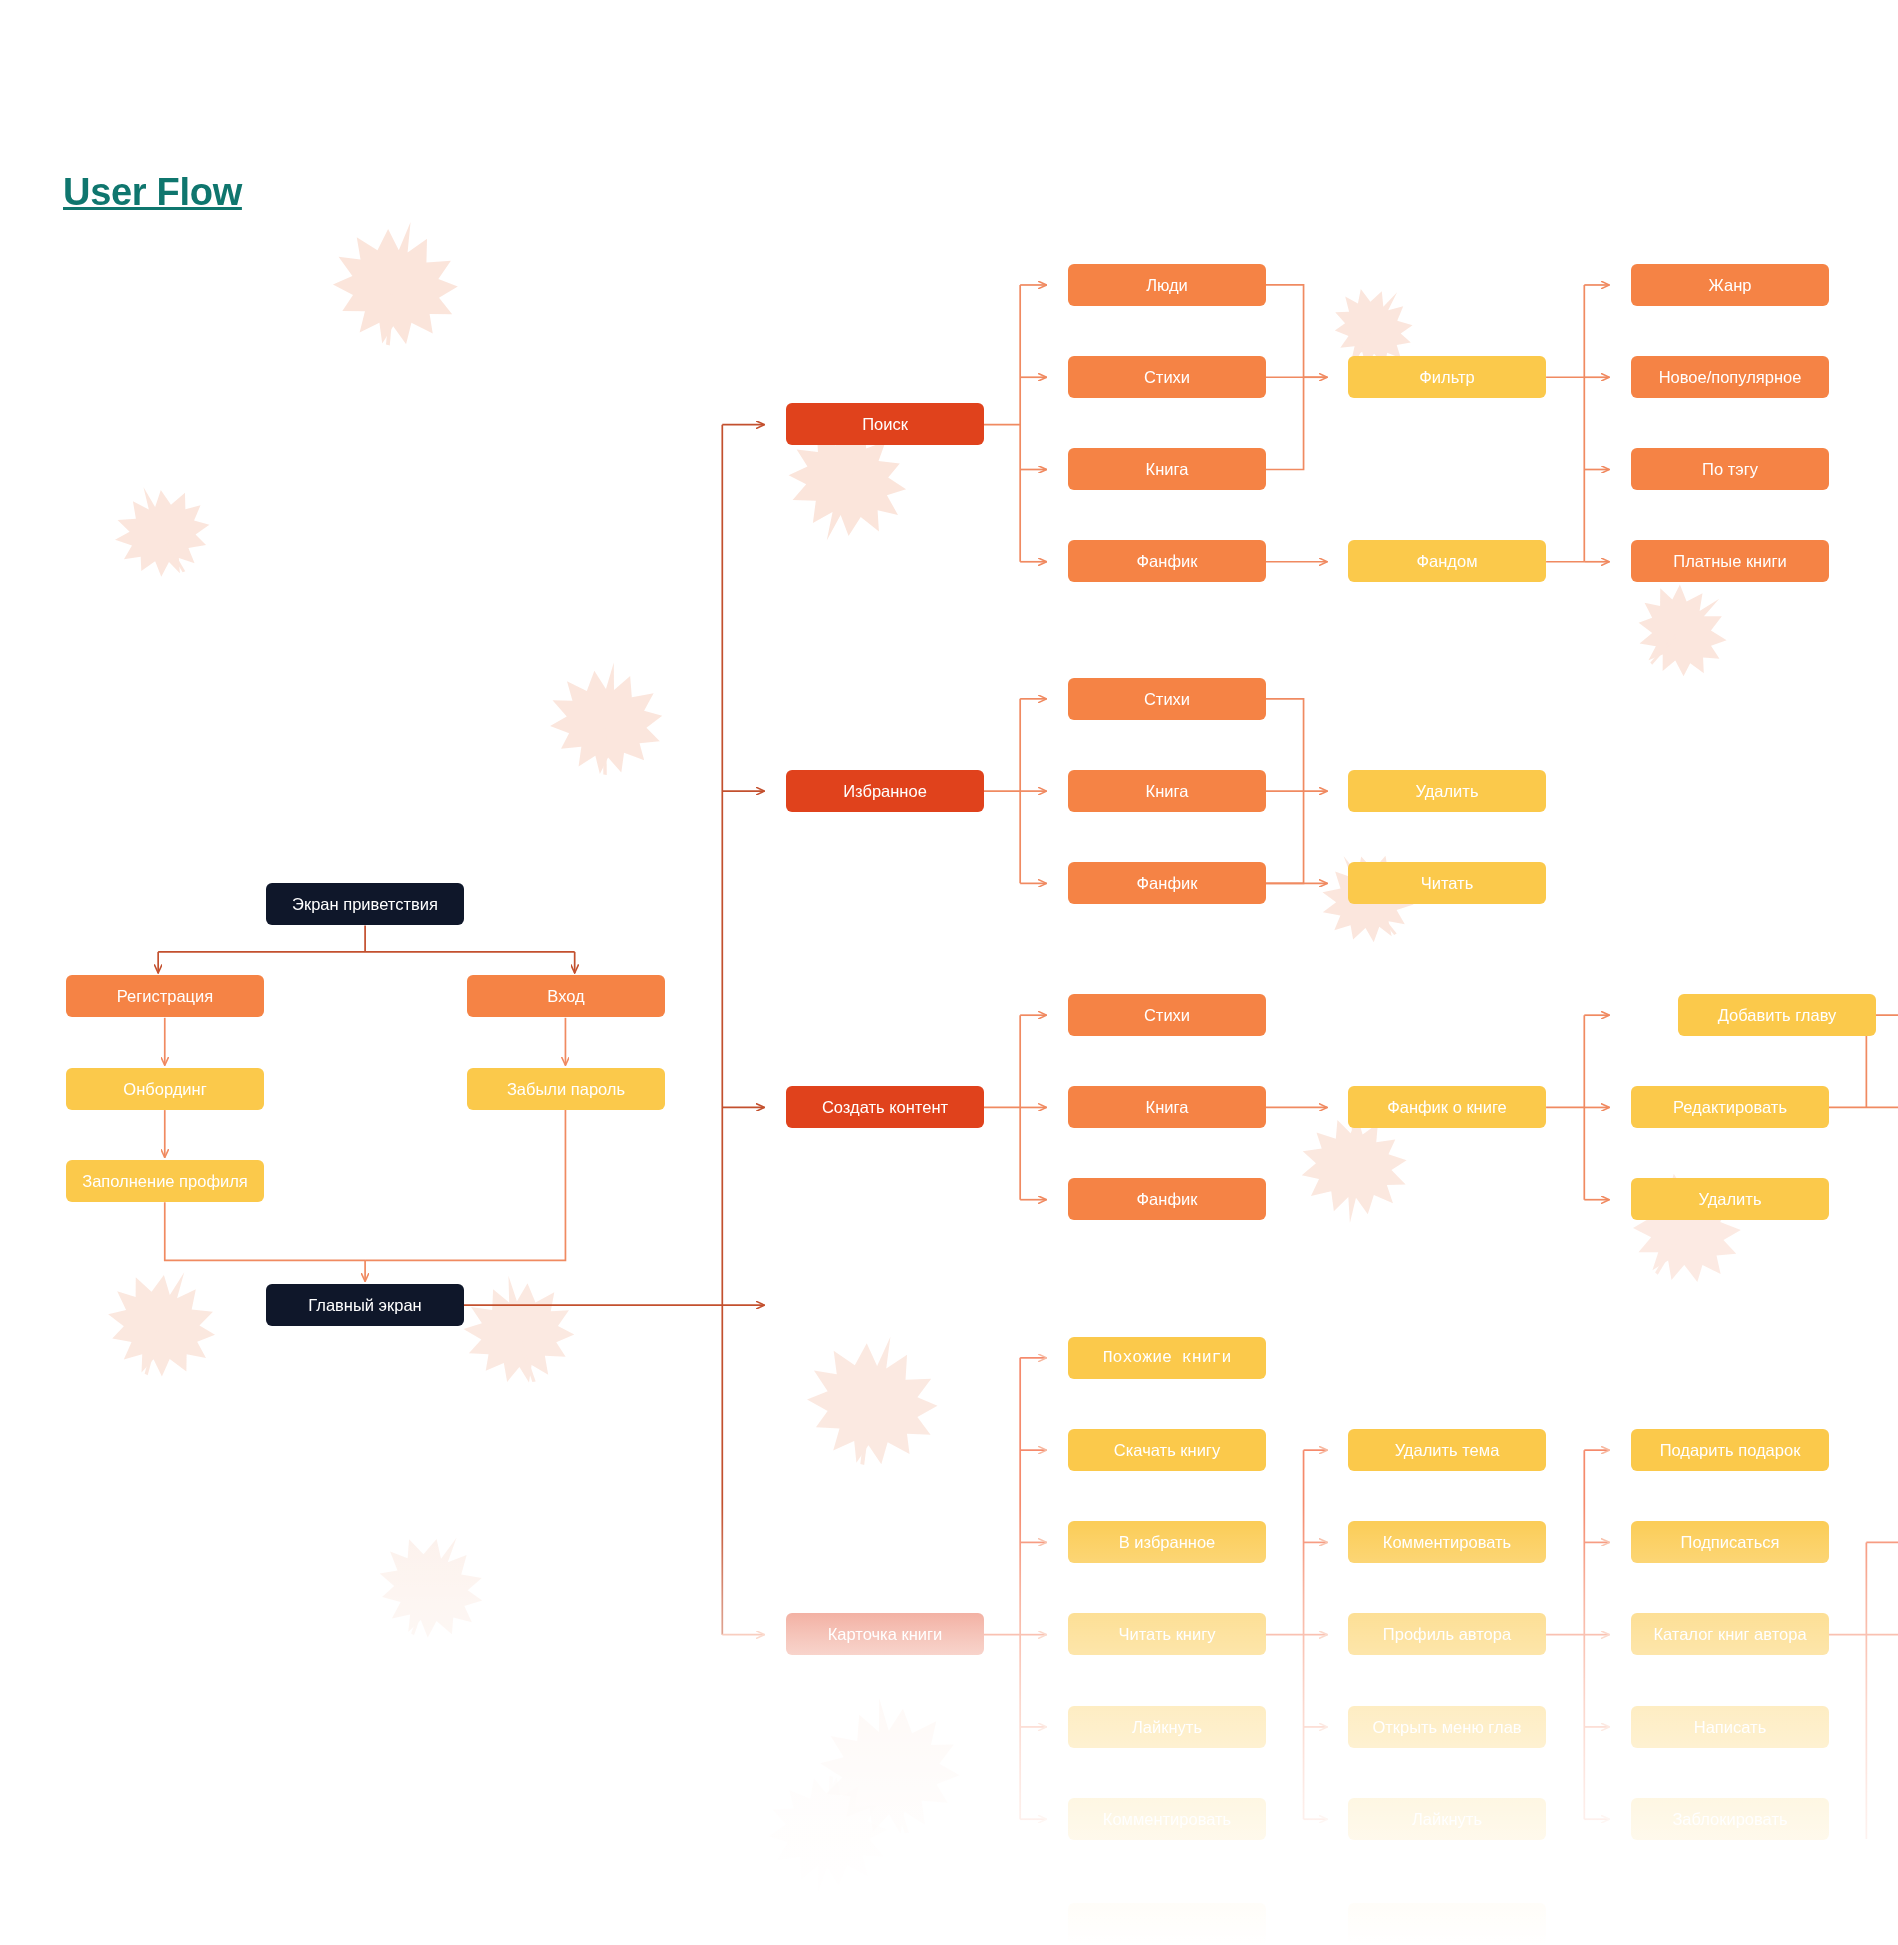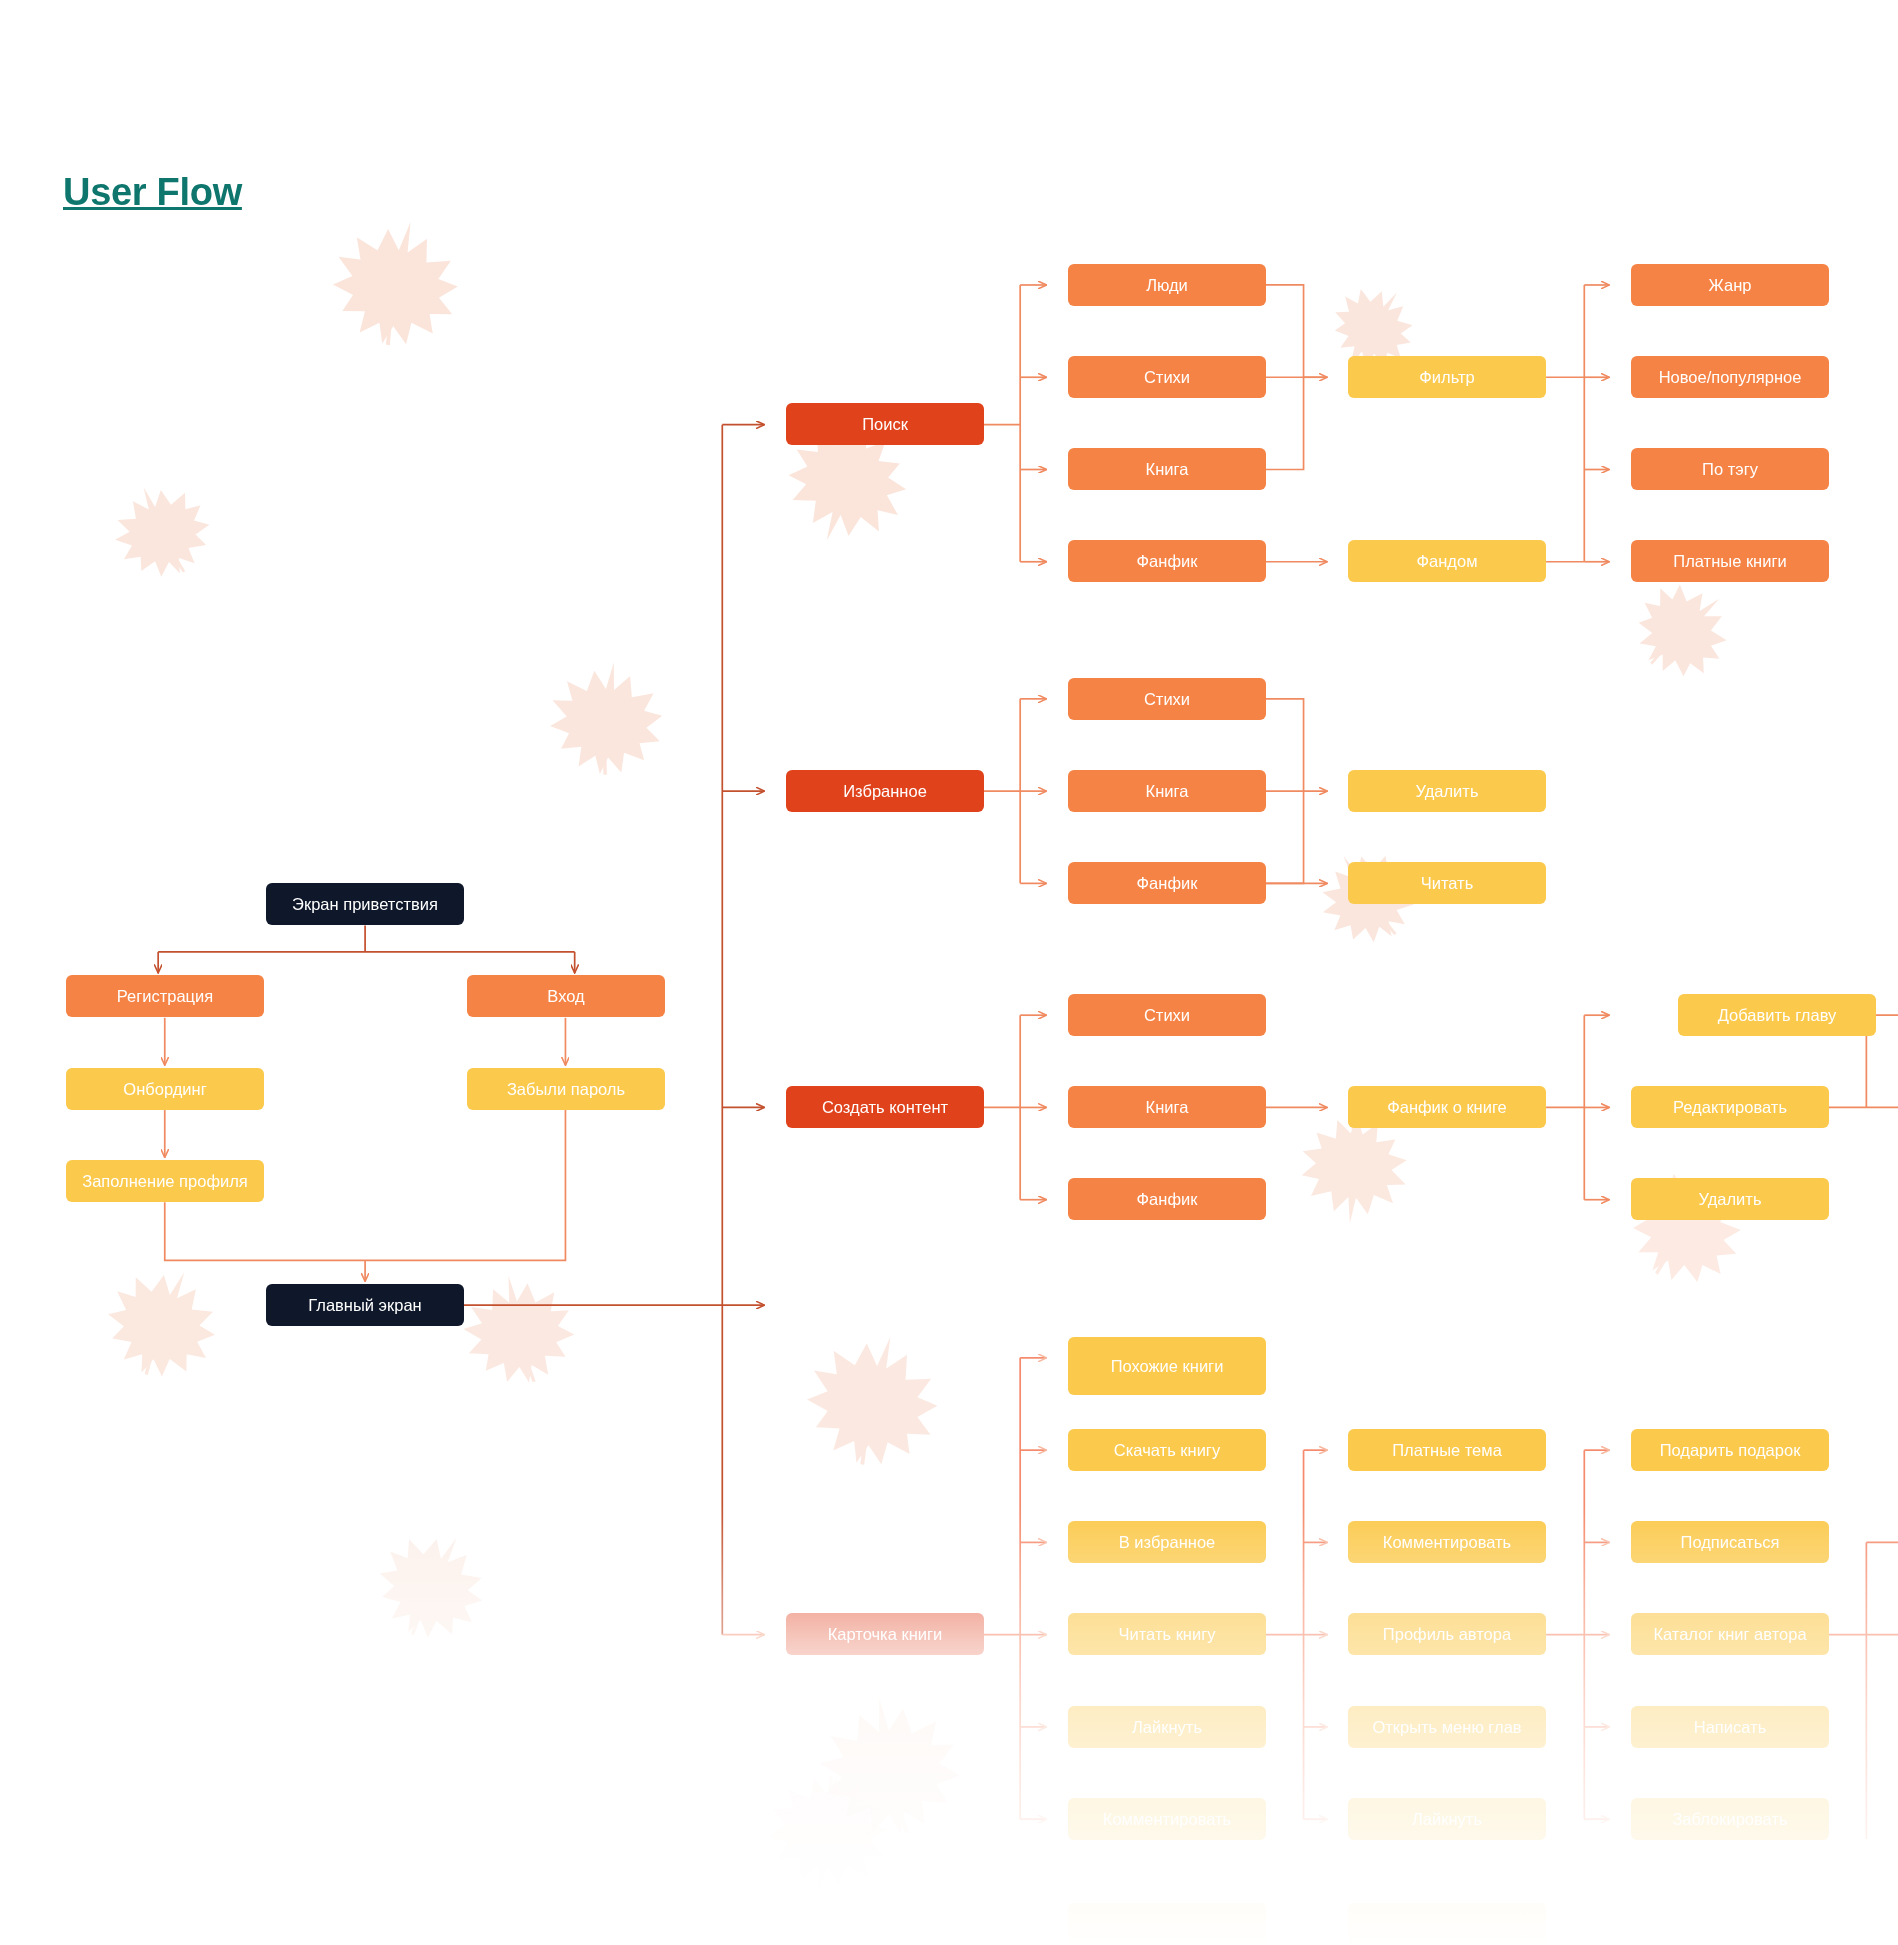--- a/index.html
+++ b/index.html
@@ -281,27 +281,27 @@
       <div class="node n-yellow" style="left: 1348px; top: 862px; width: 198px; height: 42px;">Читать</div>
       <div class="node n-red" style="left: 786px; top: 1086px; width: 198px; height: 42px;">Создать контент</div>
       <div class="node n-orange" style="left: 1068px; top: 994px; width: 198px; height: 42px;">Стихи</div>
       <div class="node n-orange" style="left: 1068px; top: 1086px; width: 198px; height: 42px;">Книга</div>
       <div class="node n-orange" style="left: 1068px; top: 1178px; width: 198px; height: 42px;">Фанфик</div>
       <div class="node n-yellow" style="left: 1348px; top: 1086px; width: 198px; height: 42px;">Фанфик о книге</div>
       <div class="node n-yellow" style="left: 1631px; top: 994px; width: 198px; height: 42px; margin-left: 47px;">Добавить главу</div>
       <div class="node n-yellow" style="left: 1631px; top: 1086px; width: 198px; height: 42px;">Редактировать</div>
       <div class="node n-yellow" style="left: 1631px; top: 1178px; width: 198px; height: 42px;">Удалить</div>
       <div class="node n-card" style="left: 786px; top: 1613px; width: 198px; height: 42px;">Карточка книги</div>
-      <div class="node n-yellow" style="left: 1068px; top: 1337px; width: 198px; height: 58px;">Похожие книги</div>
+      <div class="node n-yellow" style="left: 1068px; top: 1337px; width: 198px; height: 42px; font-family: Liberation Mono, monospace;">Похожие книги</div>
       <div class="node n-yellow" style="left: 1068px; top: 1429px; width: 198px; height: 42px;">Скачать книгу</div>
       <div class="node n-yellow" style="left: 1068px; top: 1521px; width: 198px; height: 42px;">В избранное</div>
       <div class="node n-yellow" style="left: 1068px; top: 1613px; width: 198px; height: 42px;">Читать книгу</div>
       <div class="node n-yellow" style="left: 1068px; top: 1706px; width: 198px; height: 42px;">Лайкнуть</div>
       <div class="node n-yellow" style="left: 1068px; top: 1798px; width: 198px; height: 42px;">Комментировать</div>
-      <div class="node n-yellow" style="left: 1348px; top: 1429px; width: 198px; height: 42px;">Платные тема</div>
+      <div class="node n-yellow" style="left: 1348px; top: 1429px; width: 198px; height: 42px;">Удалить тема</div>
       <div class="node n-yellow" style="left: 1348px; top: 1521px; width: 198px; height: 42px;">Комментировать</div>
       <div class="node n-yellow" style="left: 1348px; top: 1613px; width: 198px; height: 42px;">Профиль автора</div>
       <div class="node n-yellow" style="left: 1348px; top: 1706px; width: 198px; height: 42px;">Открыть меню глав</div>
       <div class="node n-yellow" style="left: 1348px; top: 1798px; width: 198px; height: 42px;">Лайкнуть</div>
       <div class="node n-yellow" style="left: 1631px; top: 1429px; width: 198px; height: 42px;">Подарить подарок</div>
       <div class="node n-yellow" style="left: 1631px; top: 1521px; width: 198px; height: 42px;">Подписаться</div>
       <div class="node n-yellow" style="left: 1631px; top: 1613px; width: 198px; height: 42px;">Каталог книг автора</div>
       <div class="node n-yellow" style="left: 1631px; top: 1706px; width: 198px; height: 42px;">Написать</div>
       <div class="node n-yellow" style="left: 1631px; top: 1798px; width: 198px; height: 42px;">Заблокировать</div>
       <div class="node n-yellow" style="left: 1068px; top: 1903px; width: 198px; height: 42px;"></div>

